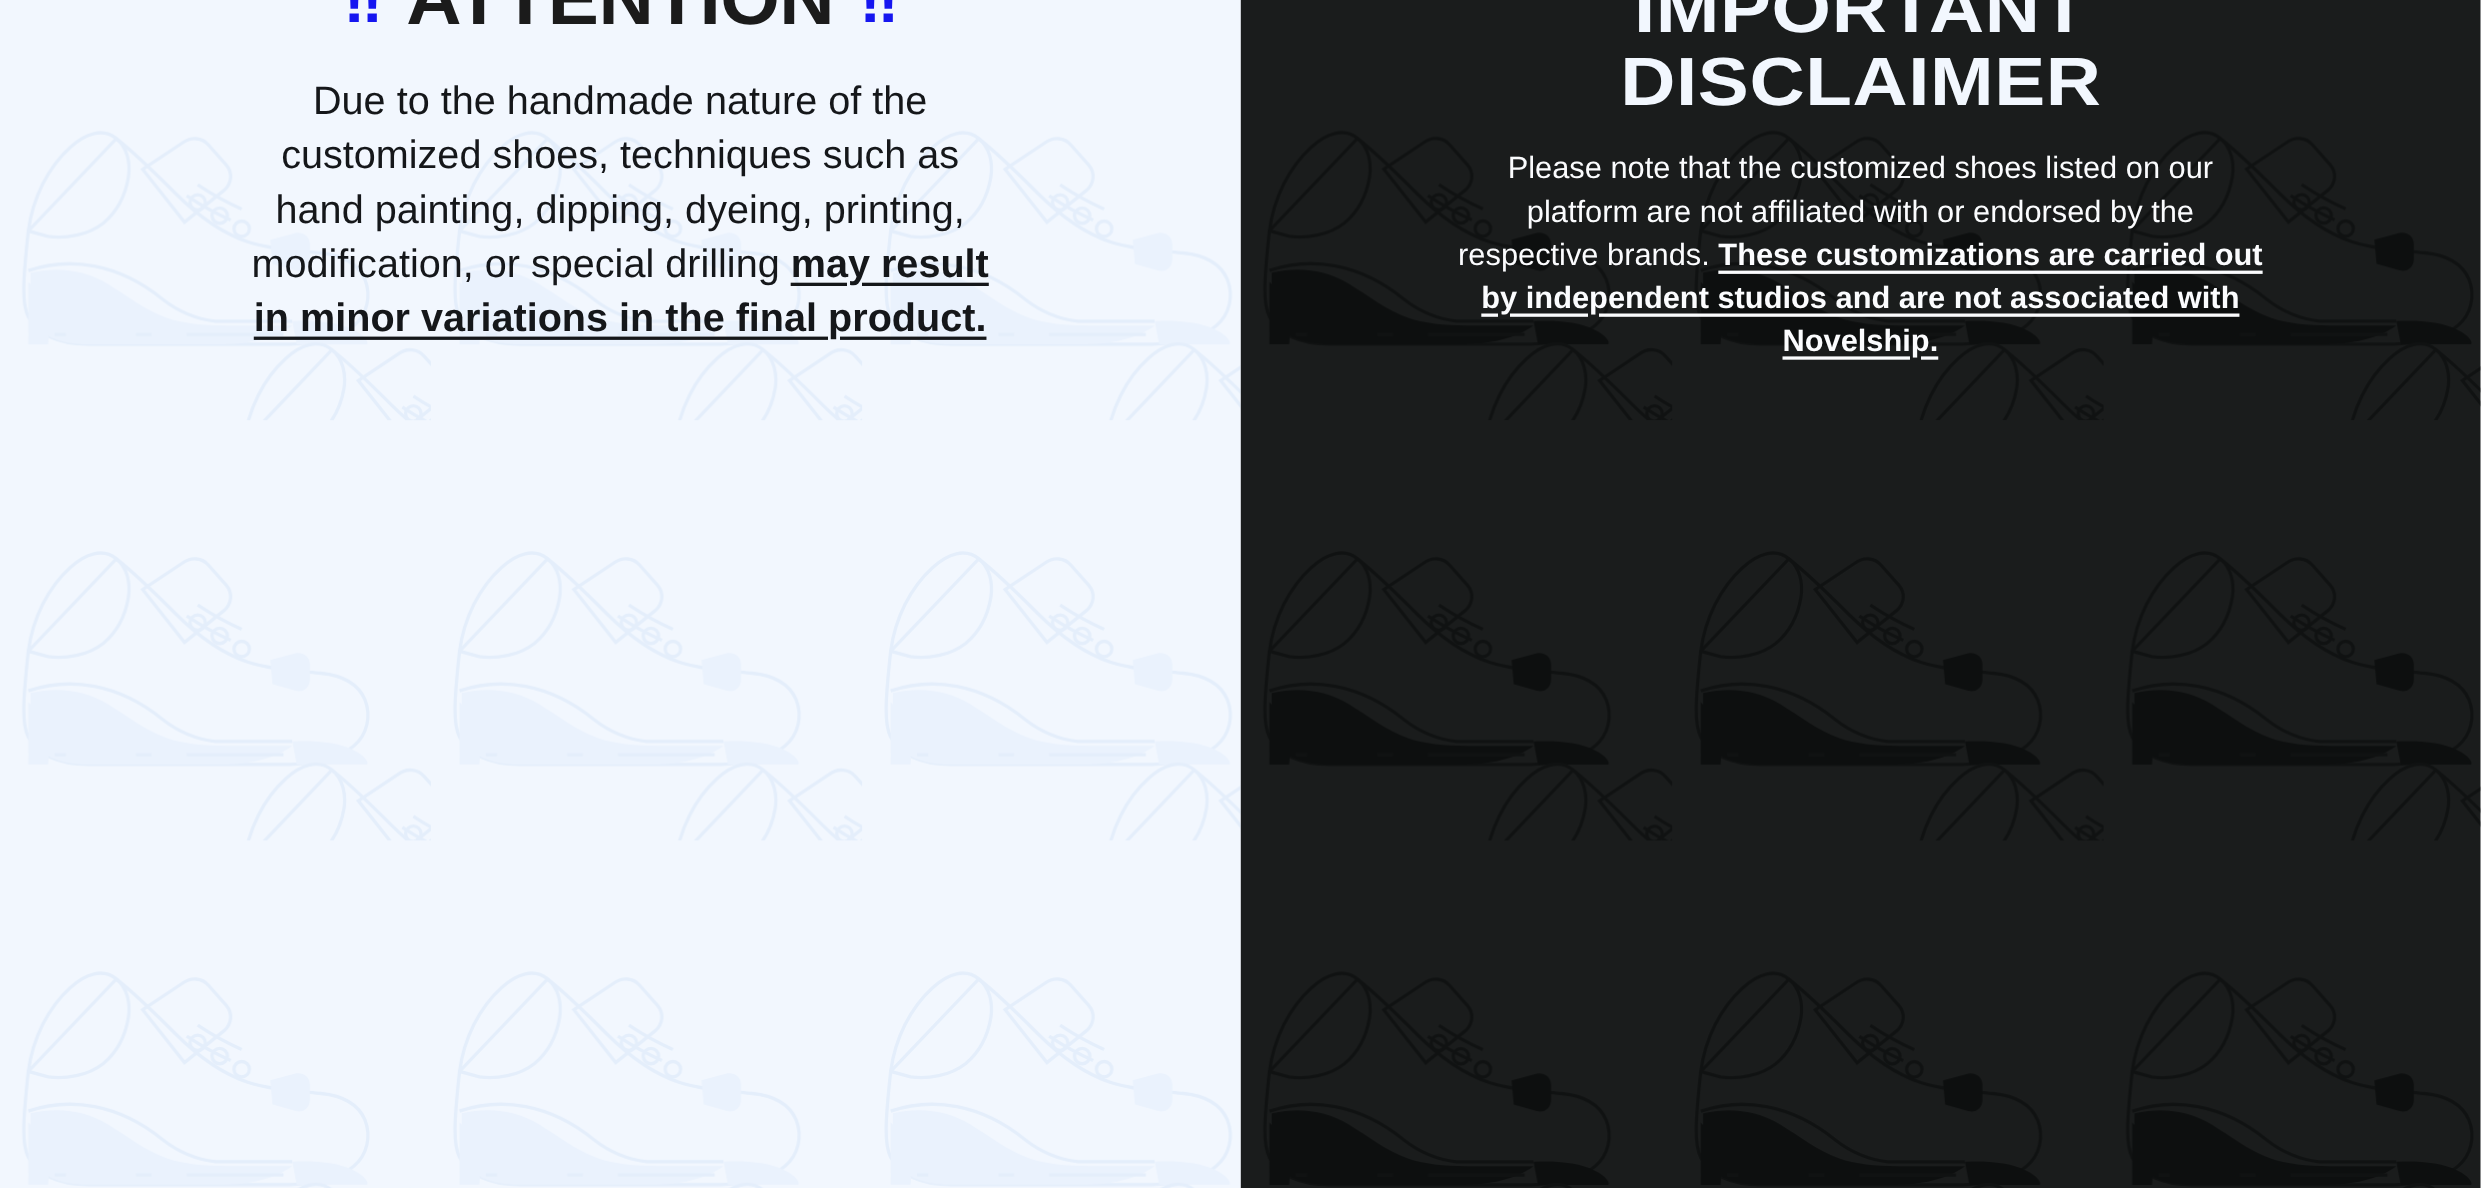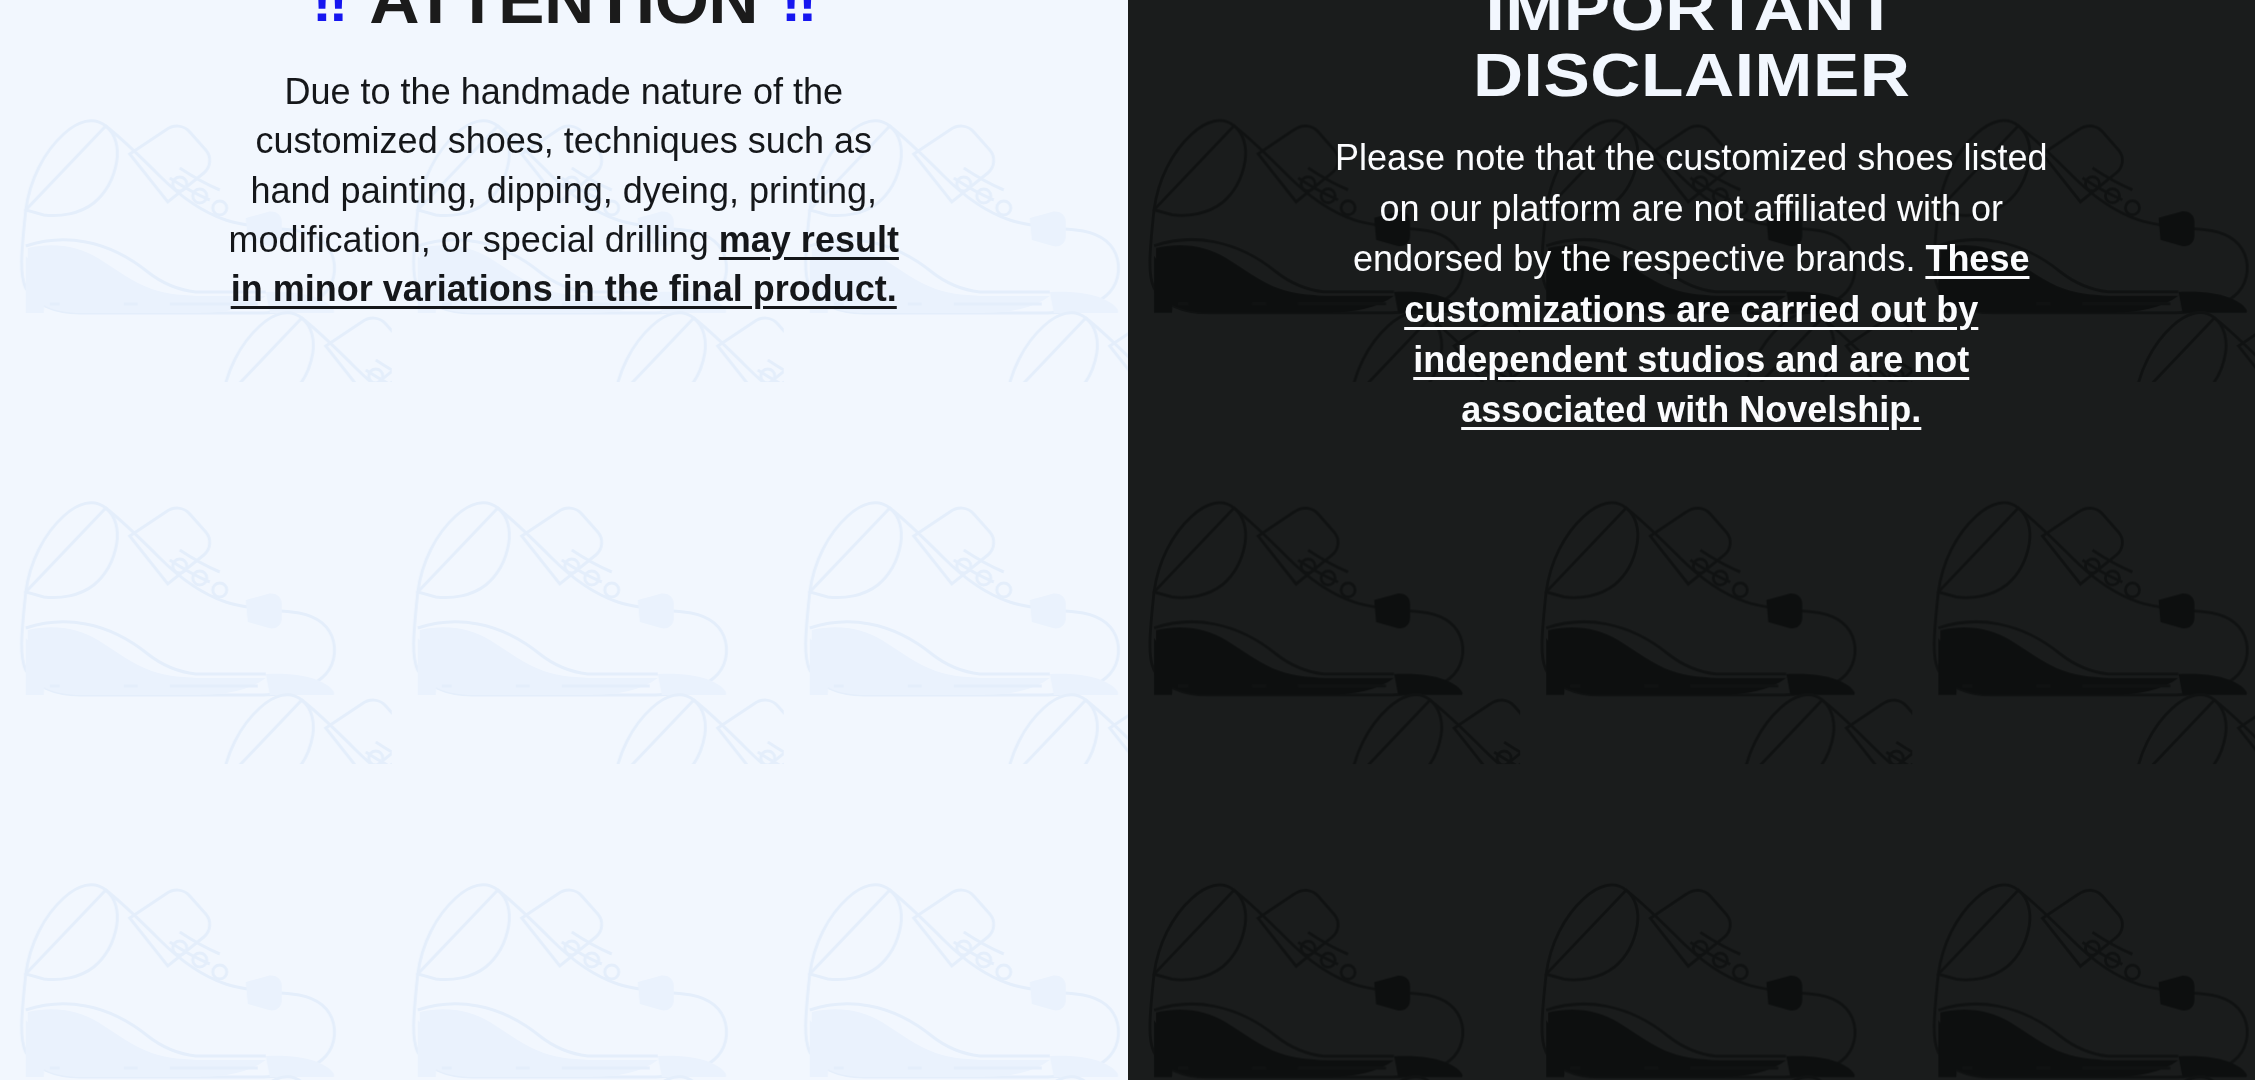--- a/index.html
+++ b/index.html
@@ -97,21 +97,21 @@
     line-height: 1.37;
     font-weight: 400;
   }
   .body-light {
     color: #15171a;
     max-width: 700px;
   }
   .body-dark {
     color: #fbfcfe;
     max-width: 740px;
-    font-size: 36px;
+    font-size: 28px;
     line-height: 1.40;
   }
 
   .emph {
     font-weight: 700;
     text-decoration: underline;
     text-underline-offset: 5px;
     text-decoration-thickness: 2.5px;
   }
 </style>

